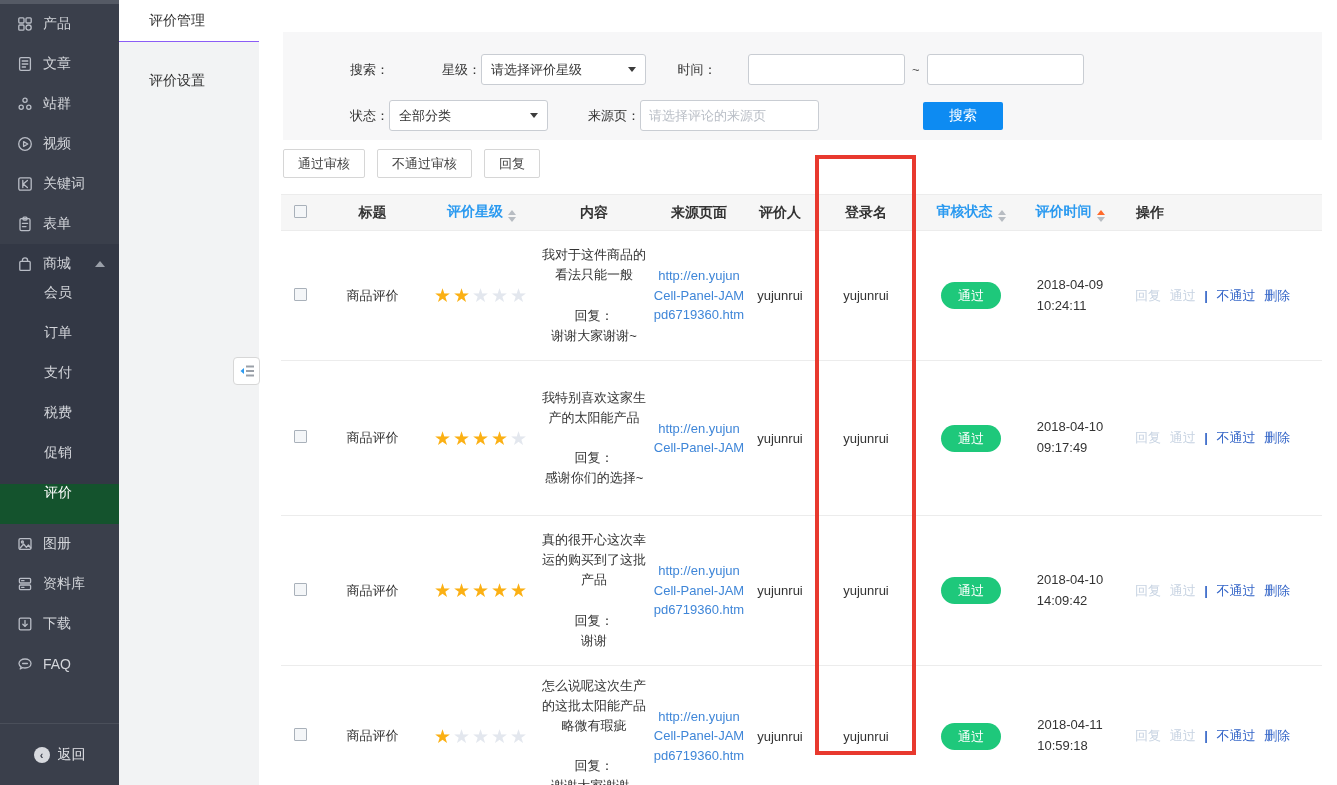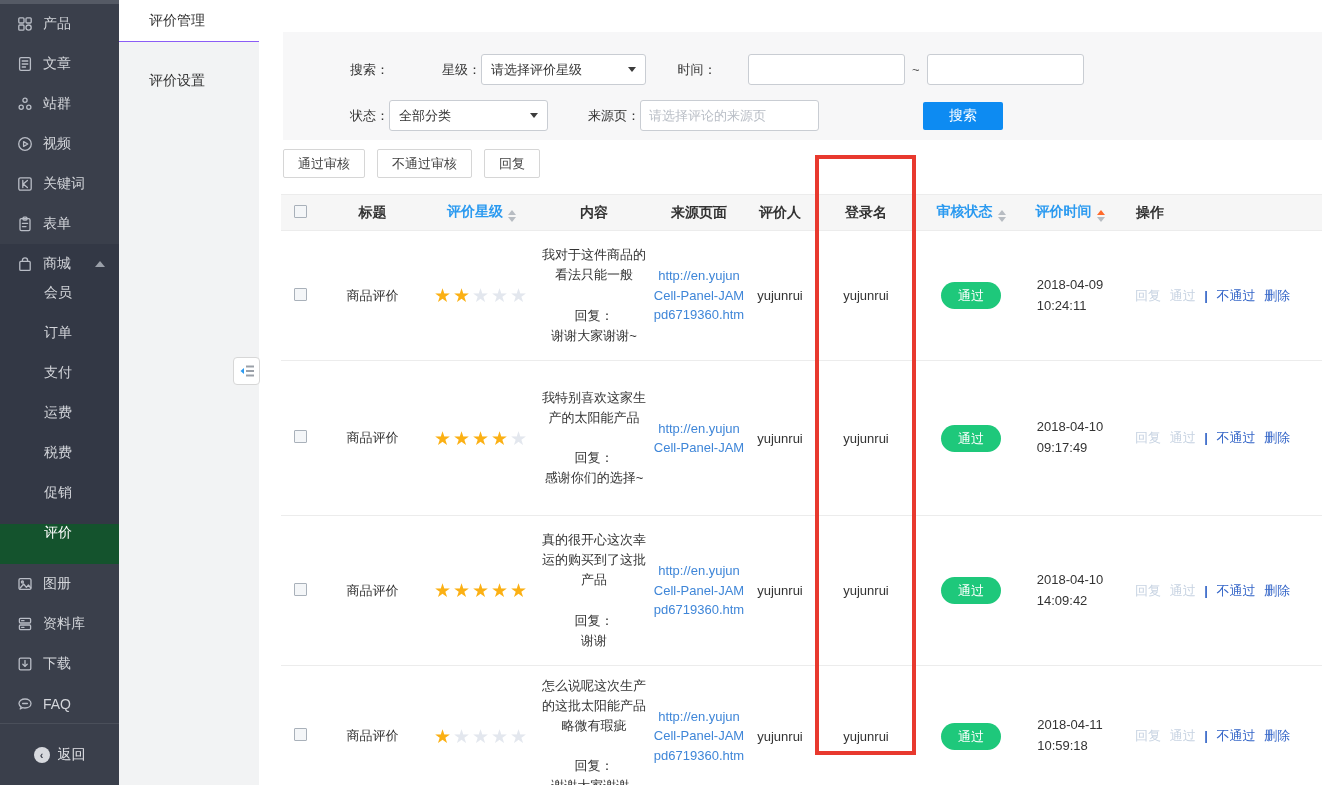--- a/index.html
+++ b/index.html
@@ -168,23 +168,20 @@
     <div class="sub-item">
         <span>会员</span>
       </div>
     <div class="sub-item">
         <span>订单</span>
       </div>
     <div class="sub-item">
         <span>支付</span>
       </div>
     <div class="sub-item">
-        <span>运费</span>
-      </div>
-    <div class="sub-item">
         <span>税费</span>
       </div>
     <div class="sub-item">
         <span>促销</span>
       </div>
     <div class="sub-item active">
         <span>评价</span>
       </div>
   </div>
 

